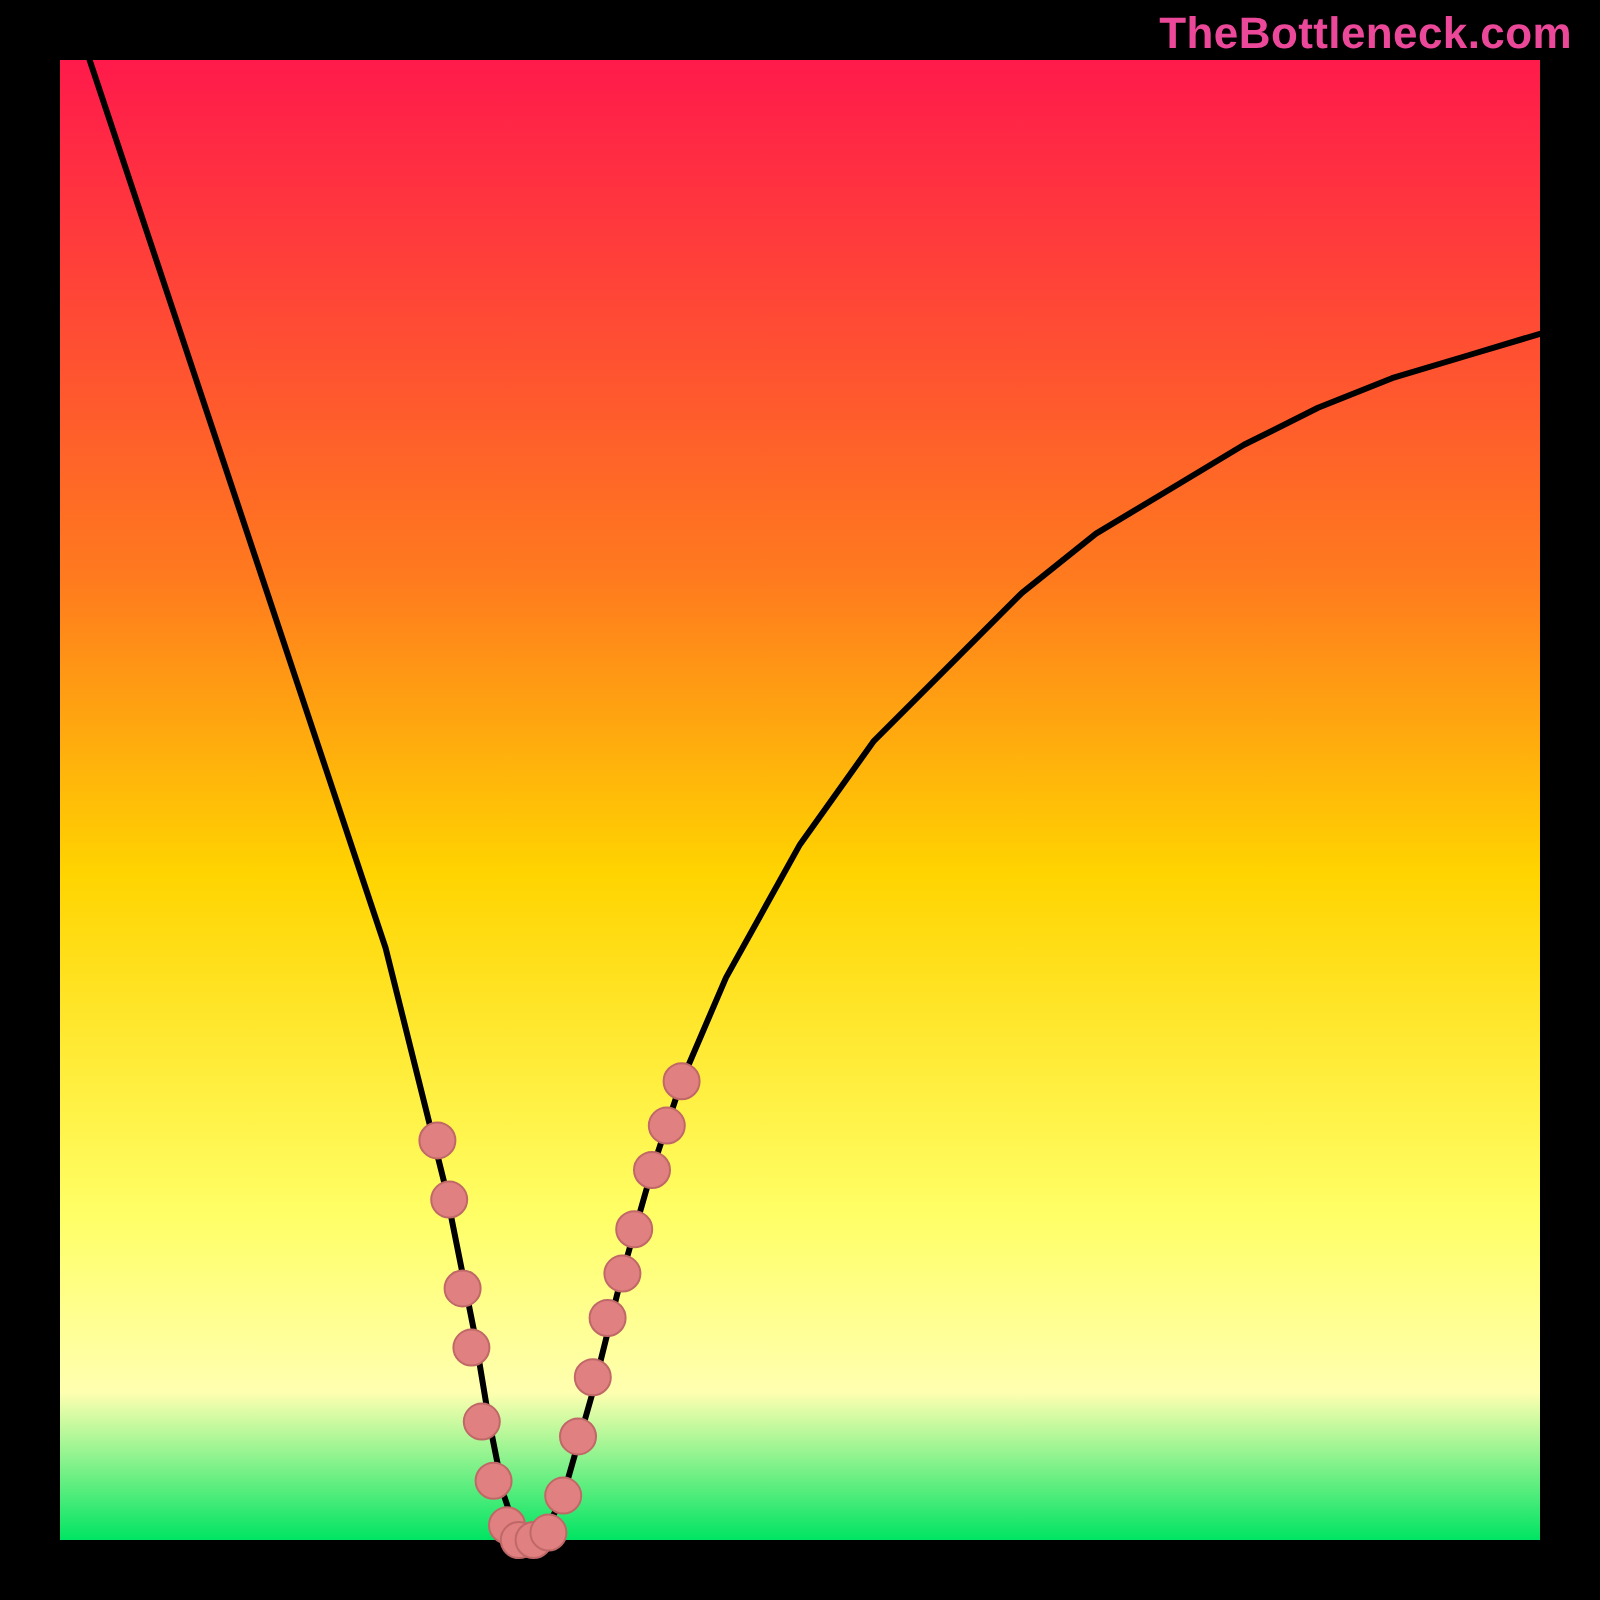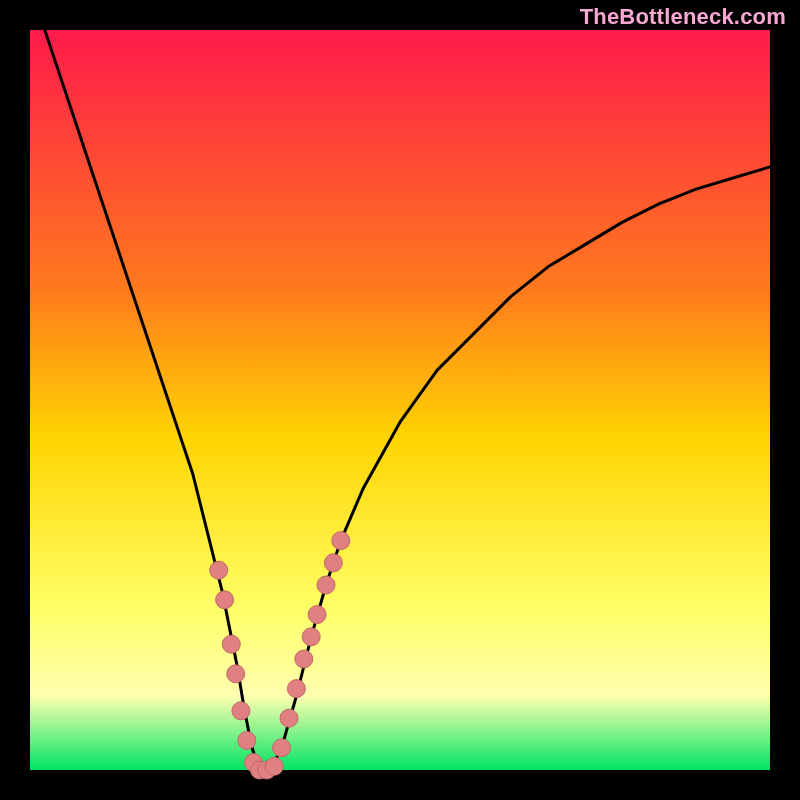--- a/index.html
+++ b/index.html
@@ -16,21 +16,21 @@
       left: 0;
       width: 800px;
       height: 800px;
     }
     .watermark {
       position: absolute;
       top: 4px;
       right: 14px;
       font-size: 22px;
       font-weight: 600;
-      color: #f9a8d4;
+      color: #ec4899;
       letter-spacing: 0.2px;
       z-index: 10;
     }
   </style>
 </head>
 <body>
 
 <div class="watermark">TheBottleneck.com</div>
 
 <svg class="chart-stage" viewBox="0 0 800 800">

